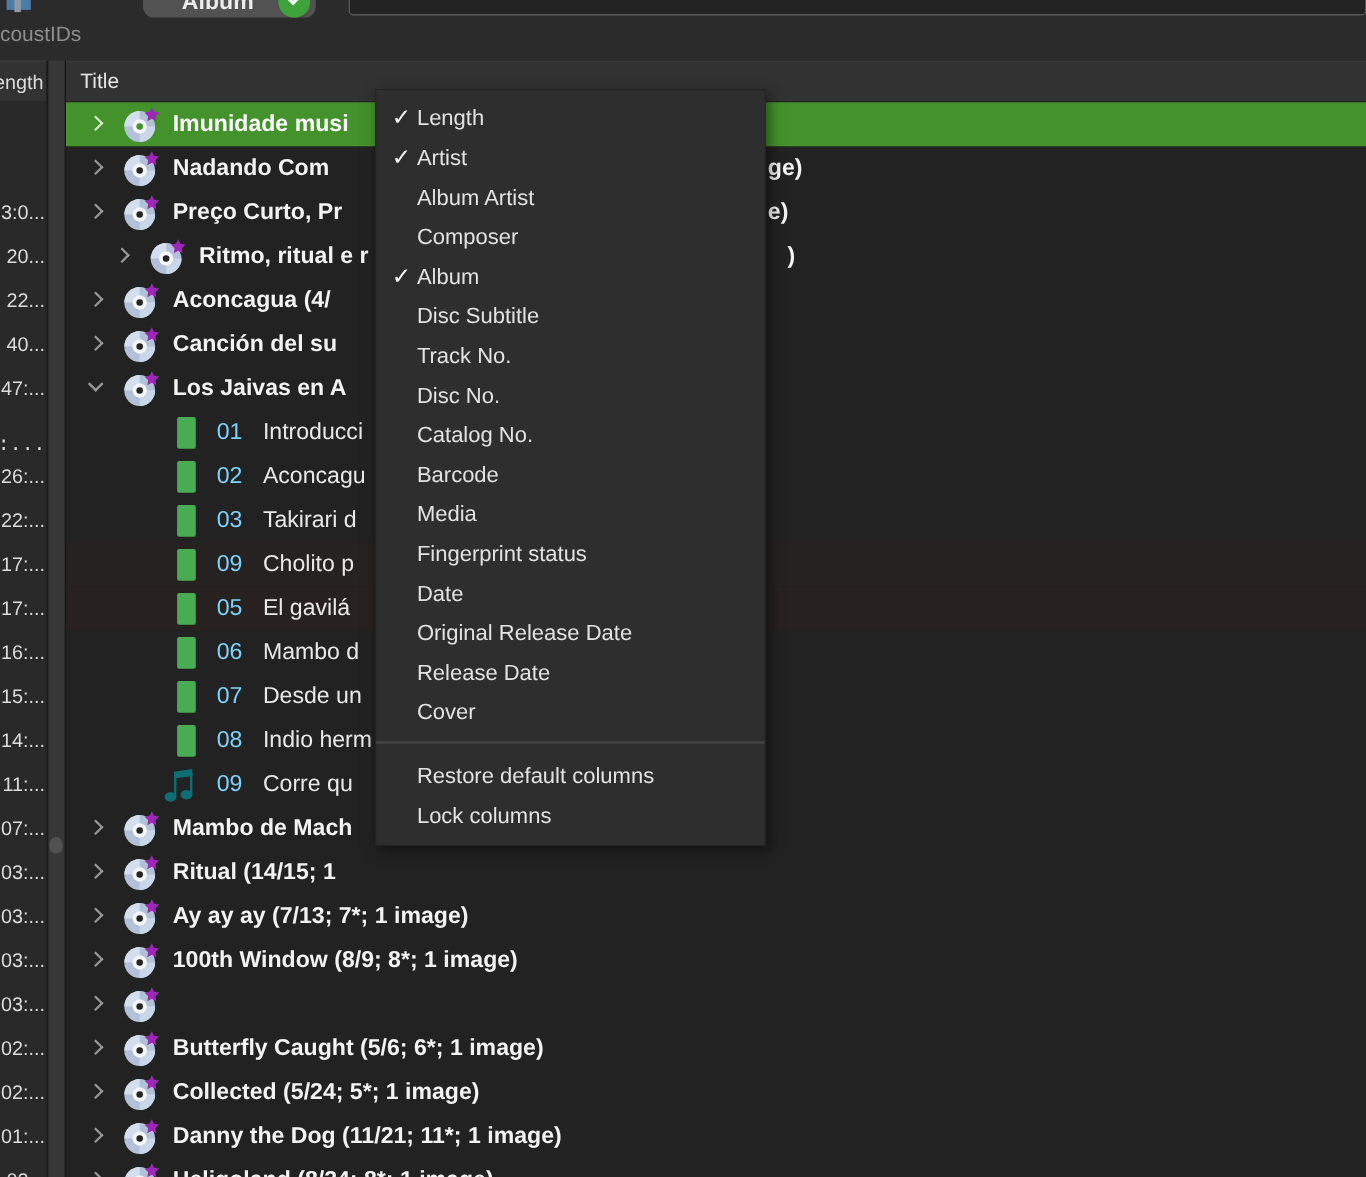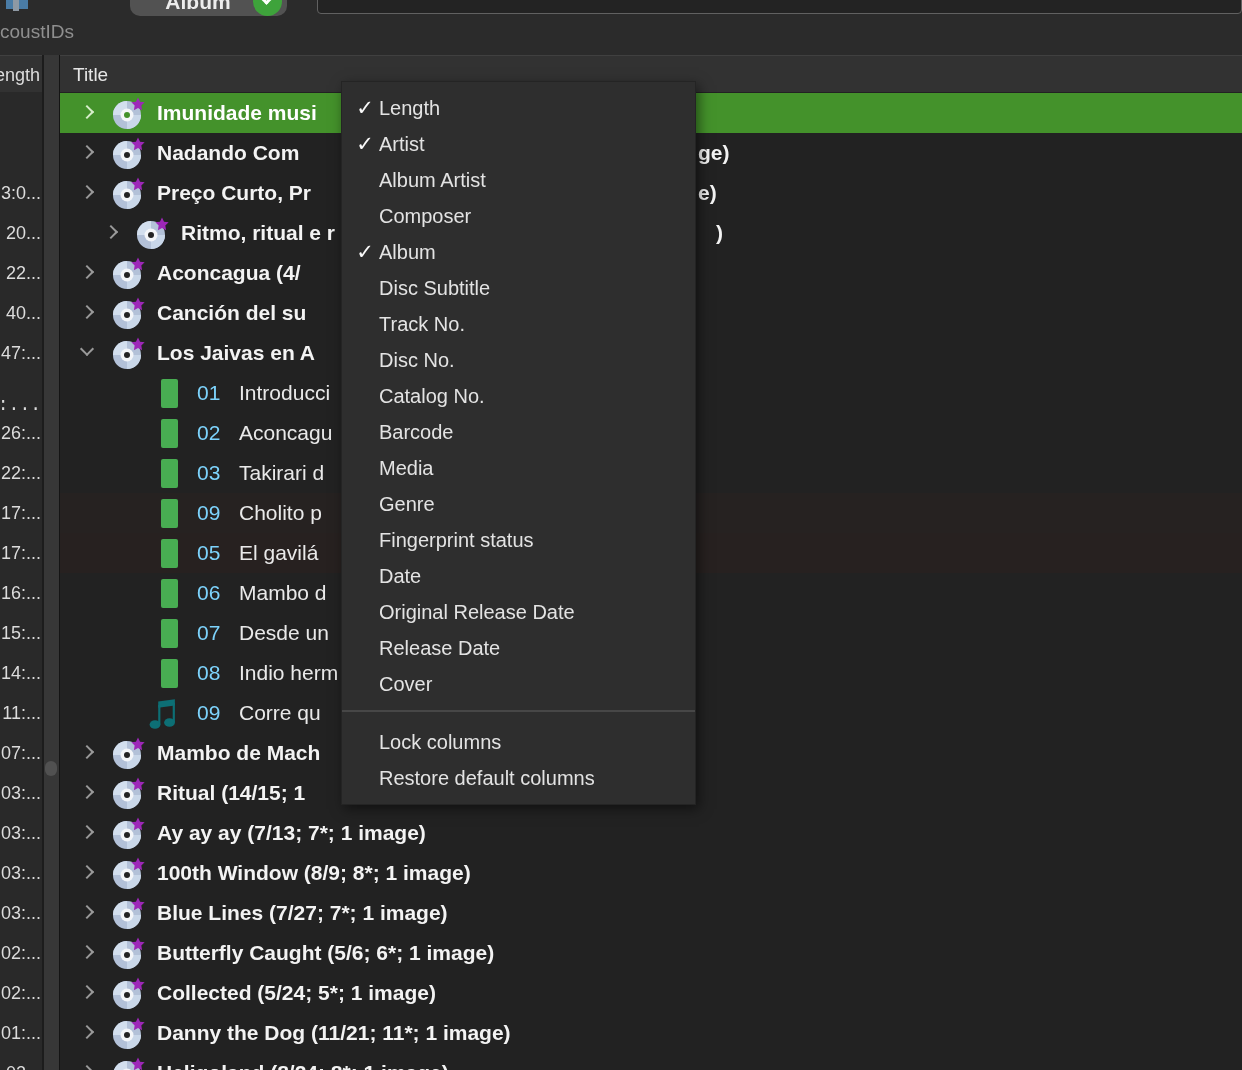--- a/index.html
+++ b/index.html
@@ -326,21 +326,20 @@
         <span class="chev"></span>
         <span class="cd-icon">
 <svg width="36" height="36" viewBox="0 0 36 36">
   <circle cx="16" cy="19" r="14" fill="#b3c1d8"></circle>
   <path d="M16 5 A14 14 0 0 0 2 19 L16 19 Z" fill="#d3dfee"></path>
   <path d="M16 33 A14 14 0 0 0 30 19 L16 19 Z" fill="#c9d7e9"></path>
   <circle cx="16" cy="19" r="6.5" fill="#f4f6f9"></circle>
   <circle cx="16" cy="19" r="3" fill="#242424"></circle>
   <path fill="#9d27b8" d="M27 1.5 L29.06 5.67 L33.66 6.34 L30.33 9.58 L31.11 14.16 L27 12 L22.89 14.16 L23.67 9.58 L20.34 6.34 L24.94 5.67 Z"></path>
 </svg></span>
-        <span class="row-title">Blue Lines (7/27; 7*; 1 image)</span>
       </div>
       <div class="row" style="top: 878px;">
         <span class="chev"></span>
         <span class="cd-icon">
 <svg width="36" height="36" viewBox="0 0 36 36">
   <circle cx="16" cy="19" r="14" fill="#b3c1d8"></circle>
   <path d="M16 5 A14 14 0 0 0 2 19 L16 19 Z" fill="#d3dfee"></path>
   <path d="M16 33 A14 14 0 0 0 30 19 L16 19 Z" fill="#c9d7e9"></path>
   <circle cx="16" cy="19" r="6.5" fill="#f4f6f9"></circle>
   <circle cx="16" cy="19" r="3" fill="#242424"></circle>
@@ -395,22 +394,21 @@
     <div class="menu-item"><span class="menu-check">✓</span>Artist</div>
     <div class="menu-item">Album Artist</div>
     <div class="menu-item">Composer</div>
     <div class="menu-item"><span class="menu-check">✓</span>Album</div>
     <div class="menu-item">Disc Subtitle</div>
     <div class="menu-item">Track No.</div>
     <div class="menu-item">Disc No.</div>
     <div class="menu-item">Catalog No.</div>
     <div class="menu-item">Barcode</div>
     <div class="menu-item">Media</div>
-    <div class="menu-item">Genre</div>
     <div class="menu-item">Fingerprint status</div>
     <div class="menu-item">Date</div>
     <div class="menu-item">Original Release Date</div>
     <div class="menu-item">Release Date</div>
     <div class="menu-item">Cover</div>
     <div class="menu-sep"></div>
+    <div class="menu-item">Restore default columns</div>
     <div class="menu-item">Lock columns</div>
-    <div class="menu-item">Restore default columns</div>
   </div>
 
 </body></html>

